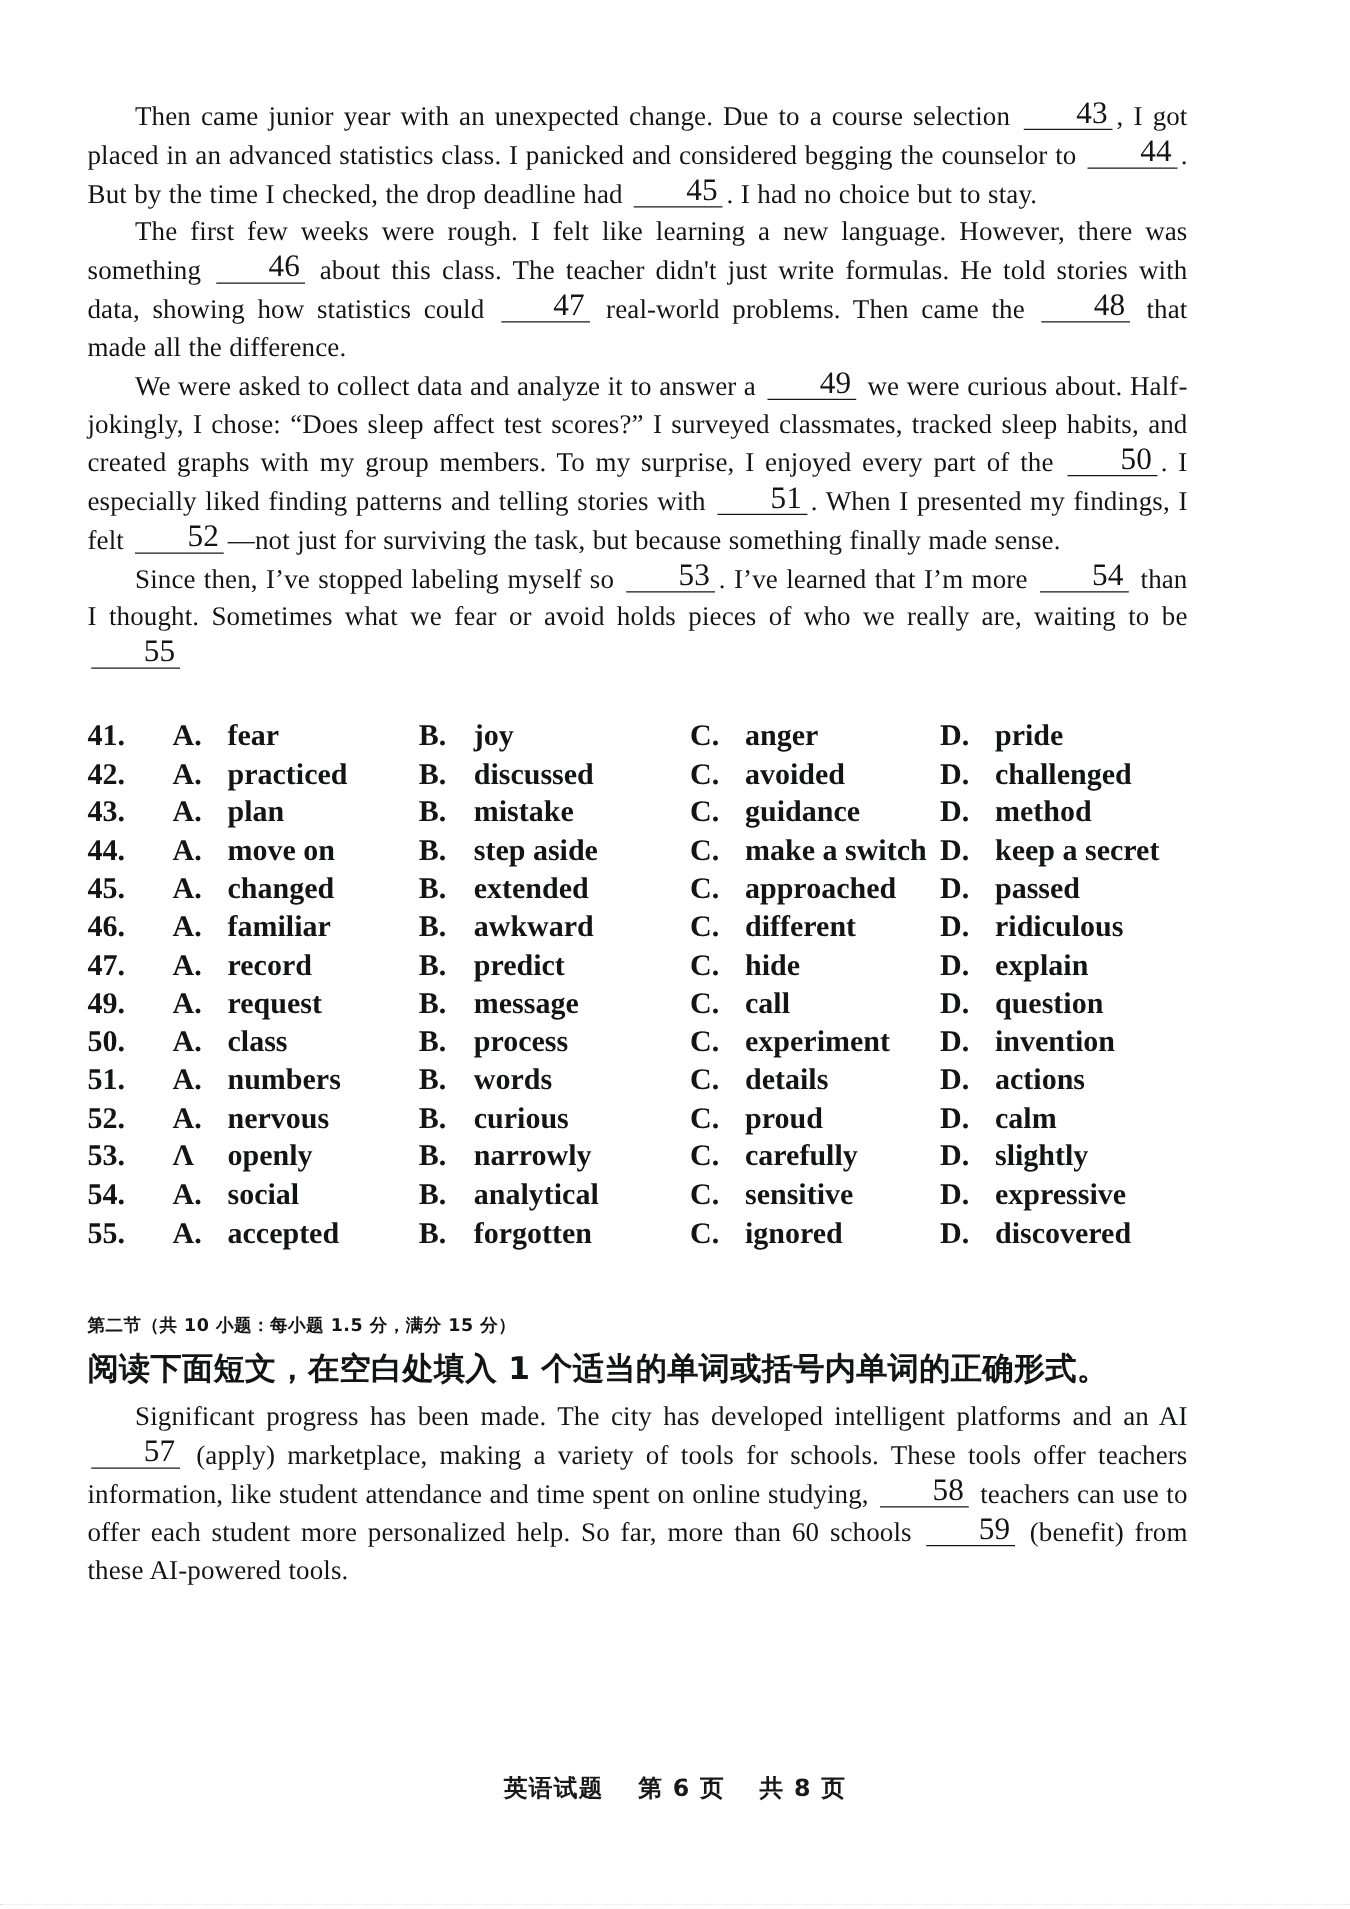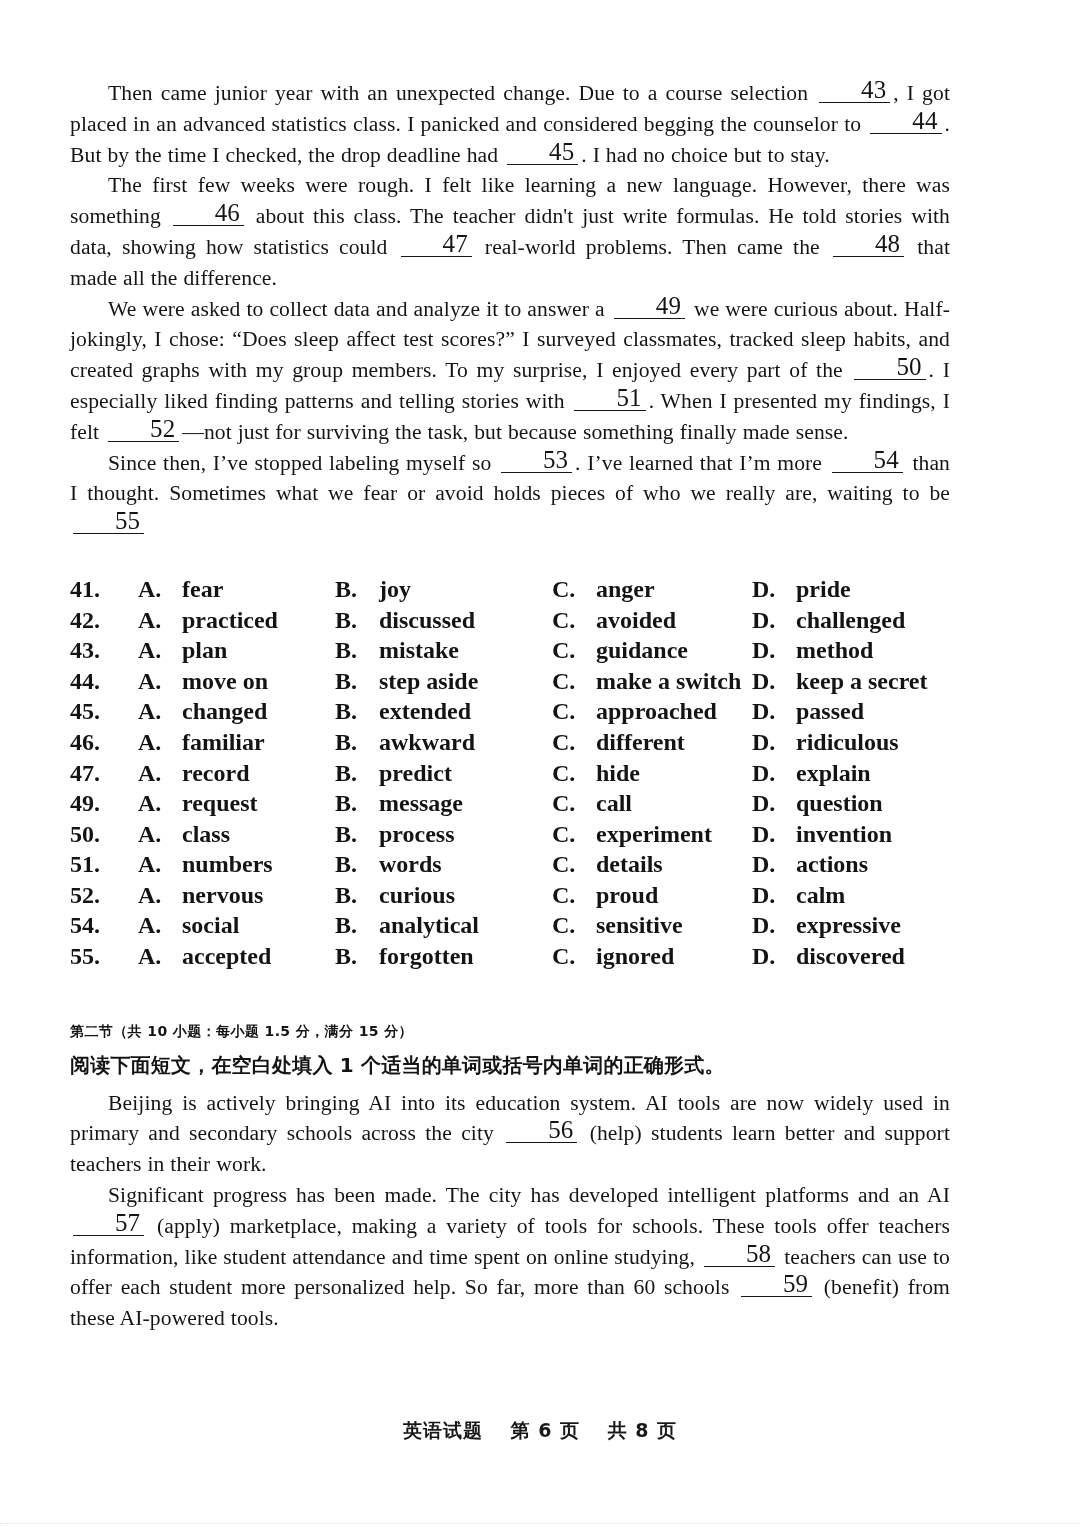--- a/index.html
+++ b/index.html
@@ -110,21 +110,21 @@
     margin-top: 40px;
     font-family: "DejaVu Sans", "Liberation Sans", sans-serif;
     font-weight: bold;
     font-size: 14px;
     line-height: 34px;
     letter-spacing: .4px;
   }
   .section-sub {
     font-family: "DejaVu Sans", "Liberation Sans", sans-serif;
     font-weight: bold;
-    font-size: 20px;
+    font-size: 25px;
     line-height: 34px;
     letter-spacing: .2px;
     margin-bottom: 6px;
   }
 
   
   .footer {
     position: absolute;
     left: 0;
     top: 1418px;
@@ -223,40 +223,46 @@
           <span class="mc-opt c4"><span class="mc-letter">D.</span><span class="mc-text">actions</span></span>
         </div>
         <div class="mc-row">
           <span class="mc-num">52.</span>
           <span class="mc-opt c1"><span class="mc-letter">A.</span><span class="mc-text">nervous</span></span>
           <span class="mc-opt c2"><span class="mc-letter">B.</span><span class="mc-text">curious</span></span>
           <span class="mc-opt c3"><span class="mc-letter">C.</span><span class="mc-text">proud</span></span>
           <span class="mc-opt c4"><span class="mc-letter">D.</span><span class="mc-text">calm</span></span>
         </div>
         <div class="mc-row">
+          <span class="mc-num">53.</span>
+          <span class="mc-opt c1"><span class="mc-letter">Λ</span><span class="mc-text">openly</span></span>
+          <span class="mc-opt c2"><span class="mc-letter">B.</span><span class="mc-text">narrowly</span></span>
+          <span class="mc-opt c3"><span class="mc-letter">C.</span><span class="mc-text">carefully</span></span>
+          <span class="mc-opt c4"><span class="mc-letter">D.</span><span class="mc-text">slightly</span></span>
+        </div>
+        <div class="mc-row">
           <span class="mc-num">54.</span>
           <span class="mc-opt c1"><span class="mc-letter">A.</span><span class="mc-text">social</span></span>
           <span class="mc-opt c2"><span class="mc-letter">B.</span><span class="mc-text">analytical</span></span>
           <span class="mc-opt c3"><span class="mc-letter">C.</span><span class="mc-text">sensitive</span></span>
           <span class="mc-opt c4"><span class="mc-letter">D.</span><span class="mc-text">expressive</span></span>
         </div>
         <div class="mc-row">
           <span class="mc-num">55.</span>
           <span class="mc-opt c1"><span class="mc-letter">A.</span><span class="mc-text">accepted</span></span>
           <span class="mc-opt c2"><span class="mc-letter">B.</span><span class="mc-text">forgotten</span></span>
           <span class="mc-opt c3"><span class="mc-letter">C.</span><span class="mc-text">ignored</span></span>
           <span class="mc-opt c4"><span class="mc-letter">D.</span><span class="mc-text">discovered</span></span>
         </div>
       </div>
 
     <div class="section-head">第二节（共 10 小题：每小题 1.5 分，满分 15 分）</div>
     <div class="section-sub">阅读下面短文，在空白处填入 1 个适当的单词或括号内单词的正确形式。</div>
 
     <div class="grammar-block">
-      <p class="para indent"><span>Beijing is actively bringing AI into its education system. AI tools are now widely used in primary and secondary schools across the city </span><span class="blank">56</span><span> (help) students learn better and support teachers in their work.</span></p>
       <p class="para indent"><span>Significant progress has been made. The city has developed intelligent platforms and an AI </span><span class="blank">57</span><span> (apply) marketplace, making a variety of tools for schools. These tools offer teachers information, like student attendance and time spent on online studying, </span><span class="blank">58</span><span> teachers can use to offer each student more personalized help. So far, more than 60 schools </span><span class="blank">59</span><span> (benefit) from these AI-powered tools.</span></p>
     </div>
 
   </div>
 
   <div class="footer">
     <span>英语试题</span>
     <span>第 6 页</span>
     <span>共 8 页</span>
   </div>

